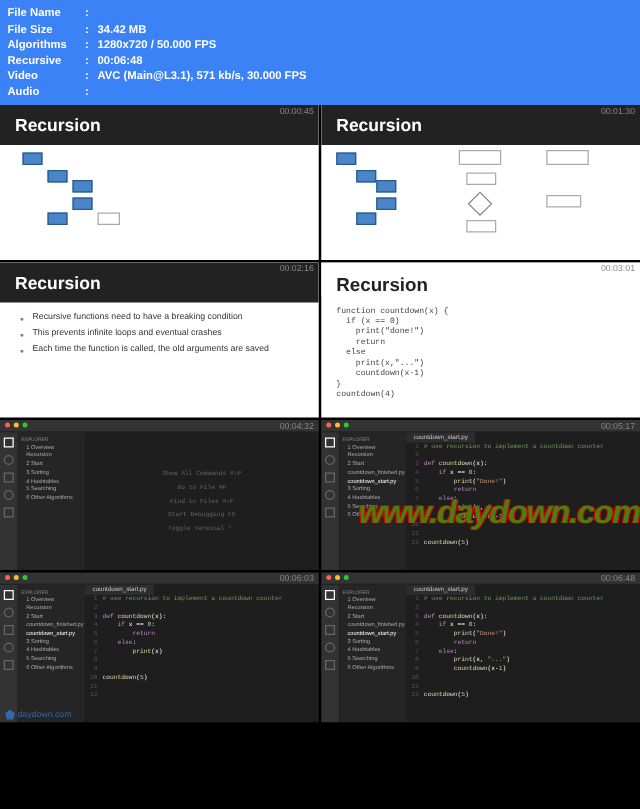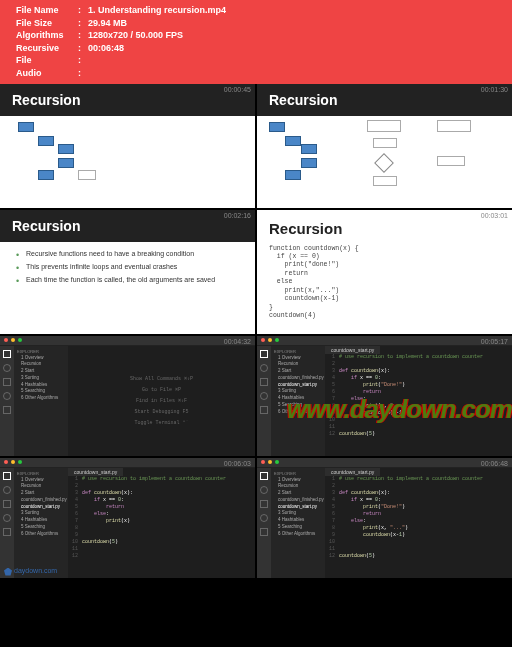--- a/index.html
+++ b/index.html
@@ -1,18 +1,18 @@
 <!DOCTYPE html>
 <html><head>
 <meta charset="utf-8">
 <style>
   * { margin: 0; padding: 0; box-sizing: border-box; }
   body { width: 512px; background: #000; font-family: Arial, sans-serif; color: #fff; font-size: 9px; }
   
-  .meta { padding: 4px 16px; background: #ef4444; }
+  .meta { padding: 4px 6px; background: #3b82f6; }
   .meta-row { display: flex; line-height: 1.4; }
   .meta-label { width: 62px; font-weight: bold; }
   .meta-colon { width: 10px; font-weight: bold; }
   .meta-val { font-weight: bold; }
   
   .grid { display: grid; grid-template-columns: 1fr 1fr; gap: 2px; position: relative; }
   .thumb { position: relative; overflow: hidden; }
   .timestamp { position: absolute; top: 2px; right: 4px; font-size: 7px; color: #888; z-index: 5; }
   
   
@@ -65,40 +65,40 @@
   .footer-mark { position: absolute; bottom: 2px; left: 4px; font-size: 7px; color: #36a; z-index: 10; }
   .footer-mark .g { width: 8px; height: 8px; background: #36a; display: inline-block; vertical-align: middle; margin-right: 2px; clip-path: polygon(50% 0%, 100% 38%, 82% 100%, 18% 100%, 0% 38%); }
 </style>
 </head>
 <body>
 
 <div class="meta">
   <div class="meta-row">
       <span class="meta-label">File Name</span>
       <span class="meta-colon">:</span>
-      <span class="meta-val">1. Understanding recursion.mp4</span>
     </div>
   <div class="meta-row">
       <span class="meta-label">File Size</span>
       <span class="meta-colon">:</span>
-      <span class="meta-val">29.94 MB</span>
+      <span class="meta-val">34.42 MB</span>
     </div>
   <div class="meta-row">
       <span class="meta-label">Algorithms</span>
       <span class="meta-colon">:</span>
       <span class="meta-val">1280x720 / 50.000 FPS</span>
     </div>
   <div class="meta-row">
       <span class="meta-label">Recursive</span>
       <span class="meta-colon">:</span>
       <span class="meta-val">00:06:48</span>
     </div>
   <div class="meta-row">
-      <span class="meta-label">File</span>
-      <span class="meta-colon">:</span>
+      <span class="meta-label">Video</span>
+      <span class="meta-colon">:</span>
+      <span class="meta-val">AVC (Main@L3.1), 571 kb/s, 30.000 FPS</span>
     </div>
   <div class="meta-row">
       <span class="meta-label">Audio</span>
       <span class="meta-colon">:</span>
     </div>
 </div>
 
 <div class="grid">
 
   <div class="watermark">www.daydown.com</div>

